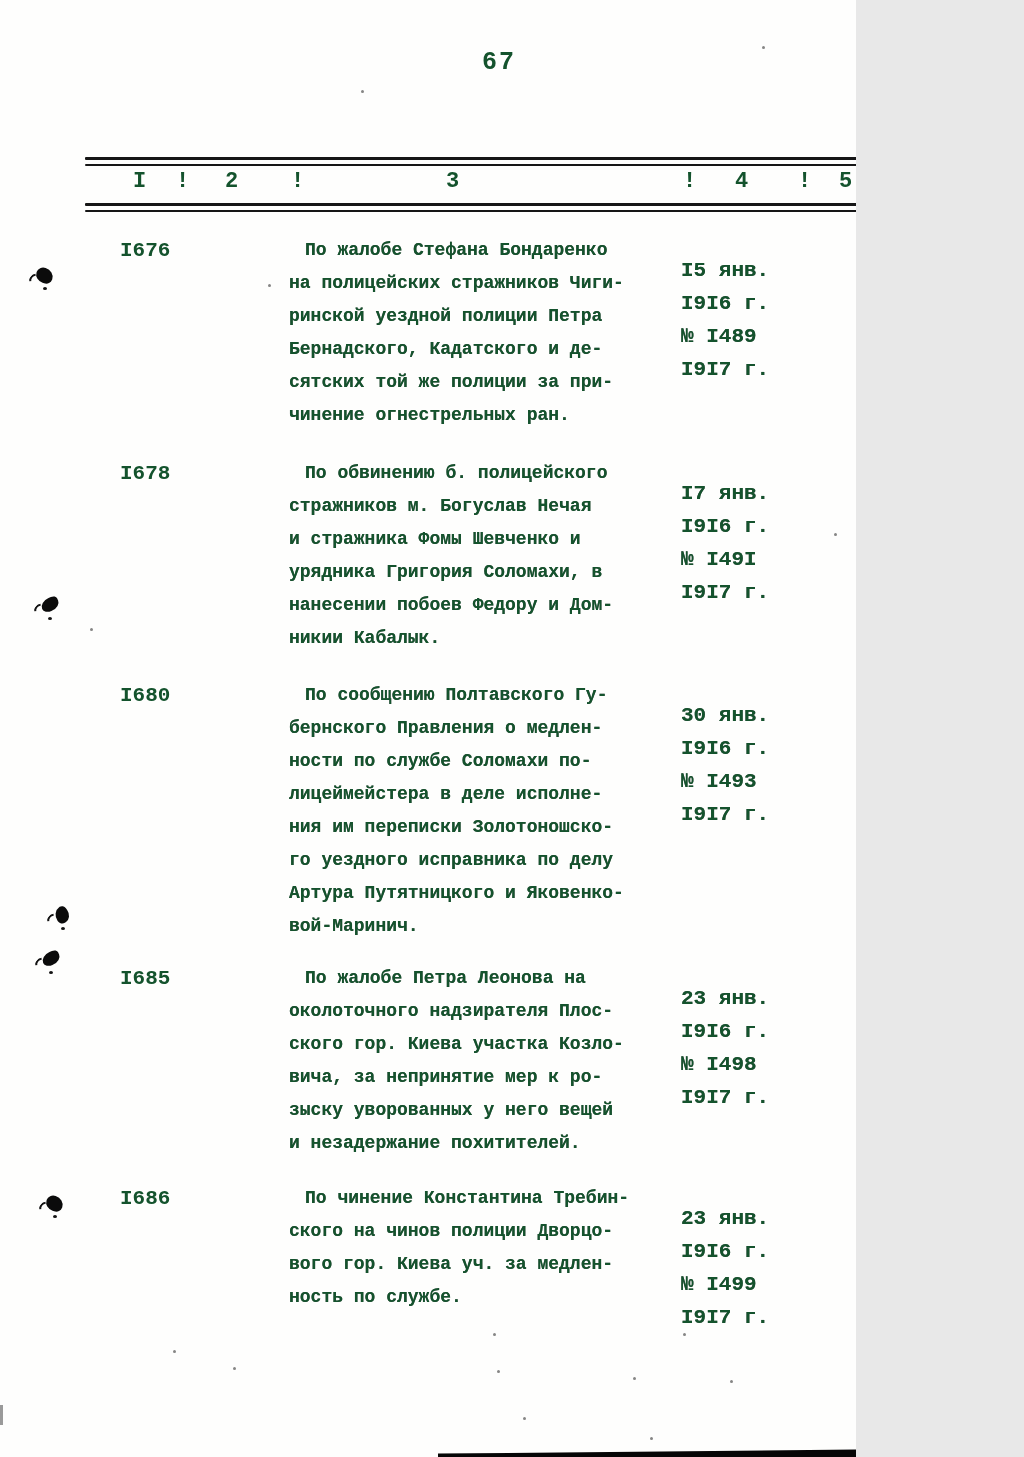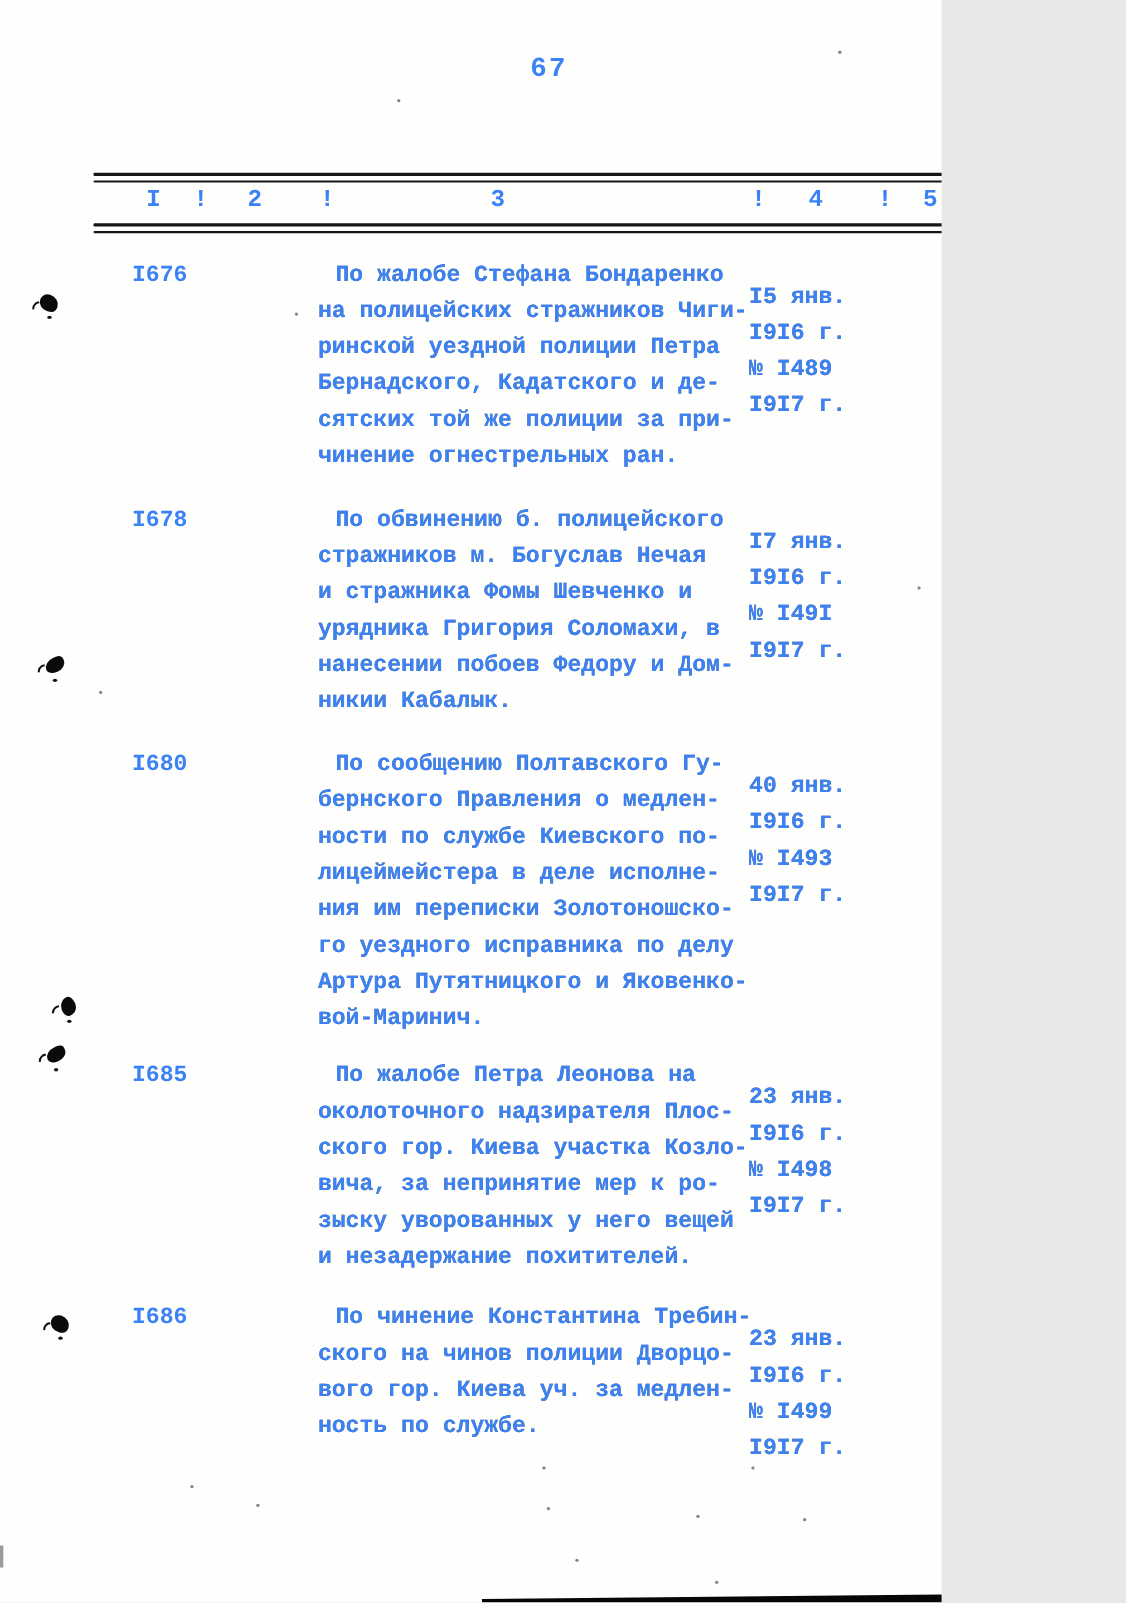--- a/index.html
+++ b/index.html
@@ -2,21 +2,21 @@
 <html><head>
 <meta charset="utf-8">
 <style>
   html,body { margin:0; padding:0; background:#e8e8e8; }
   .page {
     position:relative;
     width:856px; height:1457px;
     background:#fefefdd; background-color:#fefefd;
     overflow:hidden;
     font-family:"Liberation Mono","DejaVu Sans Mono",monospace;
-    color:#3b82f6;
+    color:#14532d;
     font-weight:700;
   }
   .page-number {
     position:absolute; top:48px; left:482px;
     font-size:25px; letter-spacing:2px;
   }
   
   .rule {
     position:absolute; left:85px; width:918px; height:2px;
     background:#161616; border-radius:1px;
@@ -29,21 +29,21 @@
     position:absolute; top:169px; font-size:22px; line-height:26px;
   }
   
   .entry { position:absolute; left:0; width:1024px; }
   .entry-num {
     position:absolute; left:120px; top:0;
     font-size:21px; line-height:33px;
   }
   .entry-desc {
     position:absolute; left:289px; top:0; width:400px;
-    font-size:21px; line-height:33px;
+    font-size:18px; line-height:33px;
     white-space:pre; text-indent:16px;
     text-shadow:0 0 0.5px rgba(20,20,20,.65);
   }
   .entry-dates {
     position:absolute; left:681px; top:0; width:130px;
     font-size:21px; line-height:33px;
     white-space:pre;
     text-shadow:0 0 0.5px rgba(20,20,20,.65);
     margin-top:20px;
   }
@@ -132,27 +132,27 @@
     <div class="entry-dates">I7 янв.
 I9I6 г.
 № I49I
 I9I7 г.</div>
   </div>
 
   <div class="entry" style="top:679px">
     <div class="entry-num">I680</div>
     <div class="entry-desc">По сообщению Полтавского Гу-
 бернского Правления о медлен-
-ности по службе Киевского по-
+ности по службе Соломахи по-
 лицеймейстера в деле исполне-
 ния им переписки Золотоношско-
 го уездного исправника по делу
 Артура Путятницкого и Яковенко-
 вой-Маринич.</div>
-    <div class="entry-dates">40 янв.
+    <div class="entry-dates">30 янв.
 I9I6 г.
 № I493
 I9I7 г.</div>
   </div>
 
   <div class="entry" style="top:962px">
     <div class="entry-num">I685</div>
     <div class="entry-desc">По жалобе Петра Леонова на
 околоточного надзирателя Плос-
 ского гор. Киева участка Козло-

